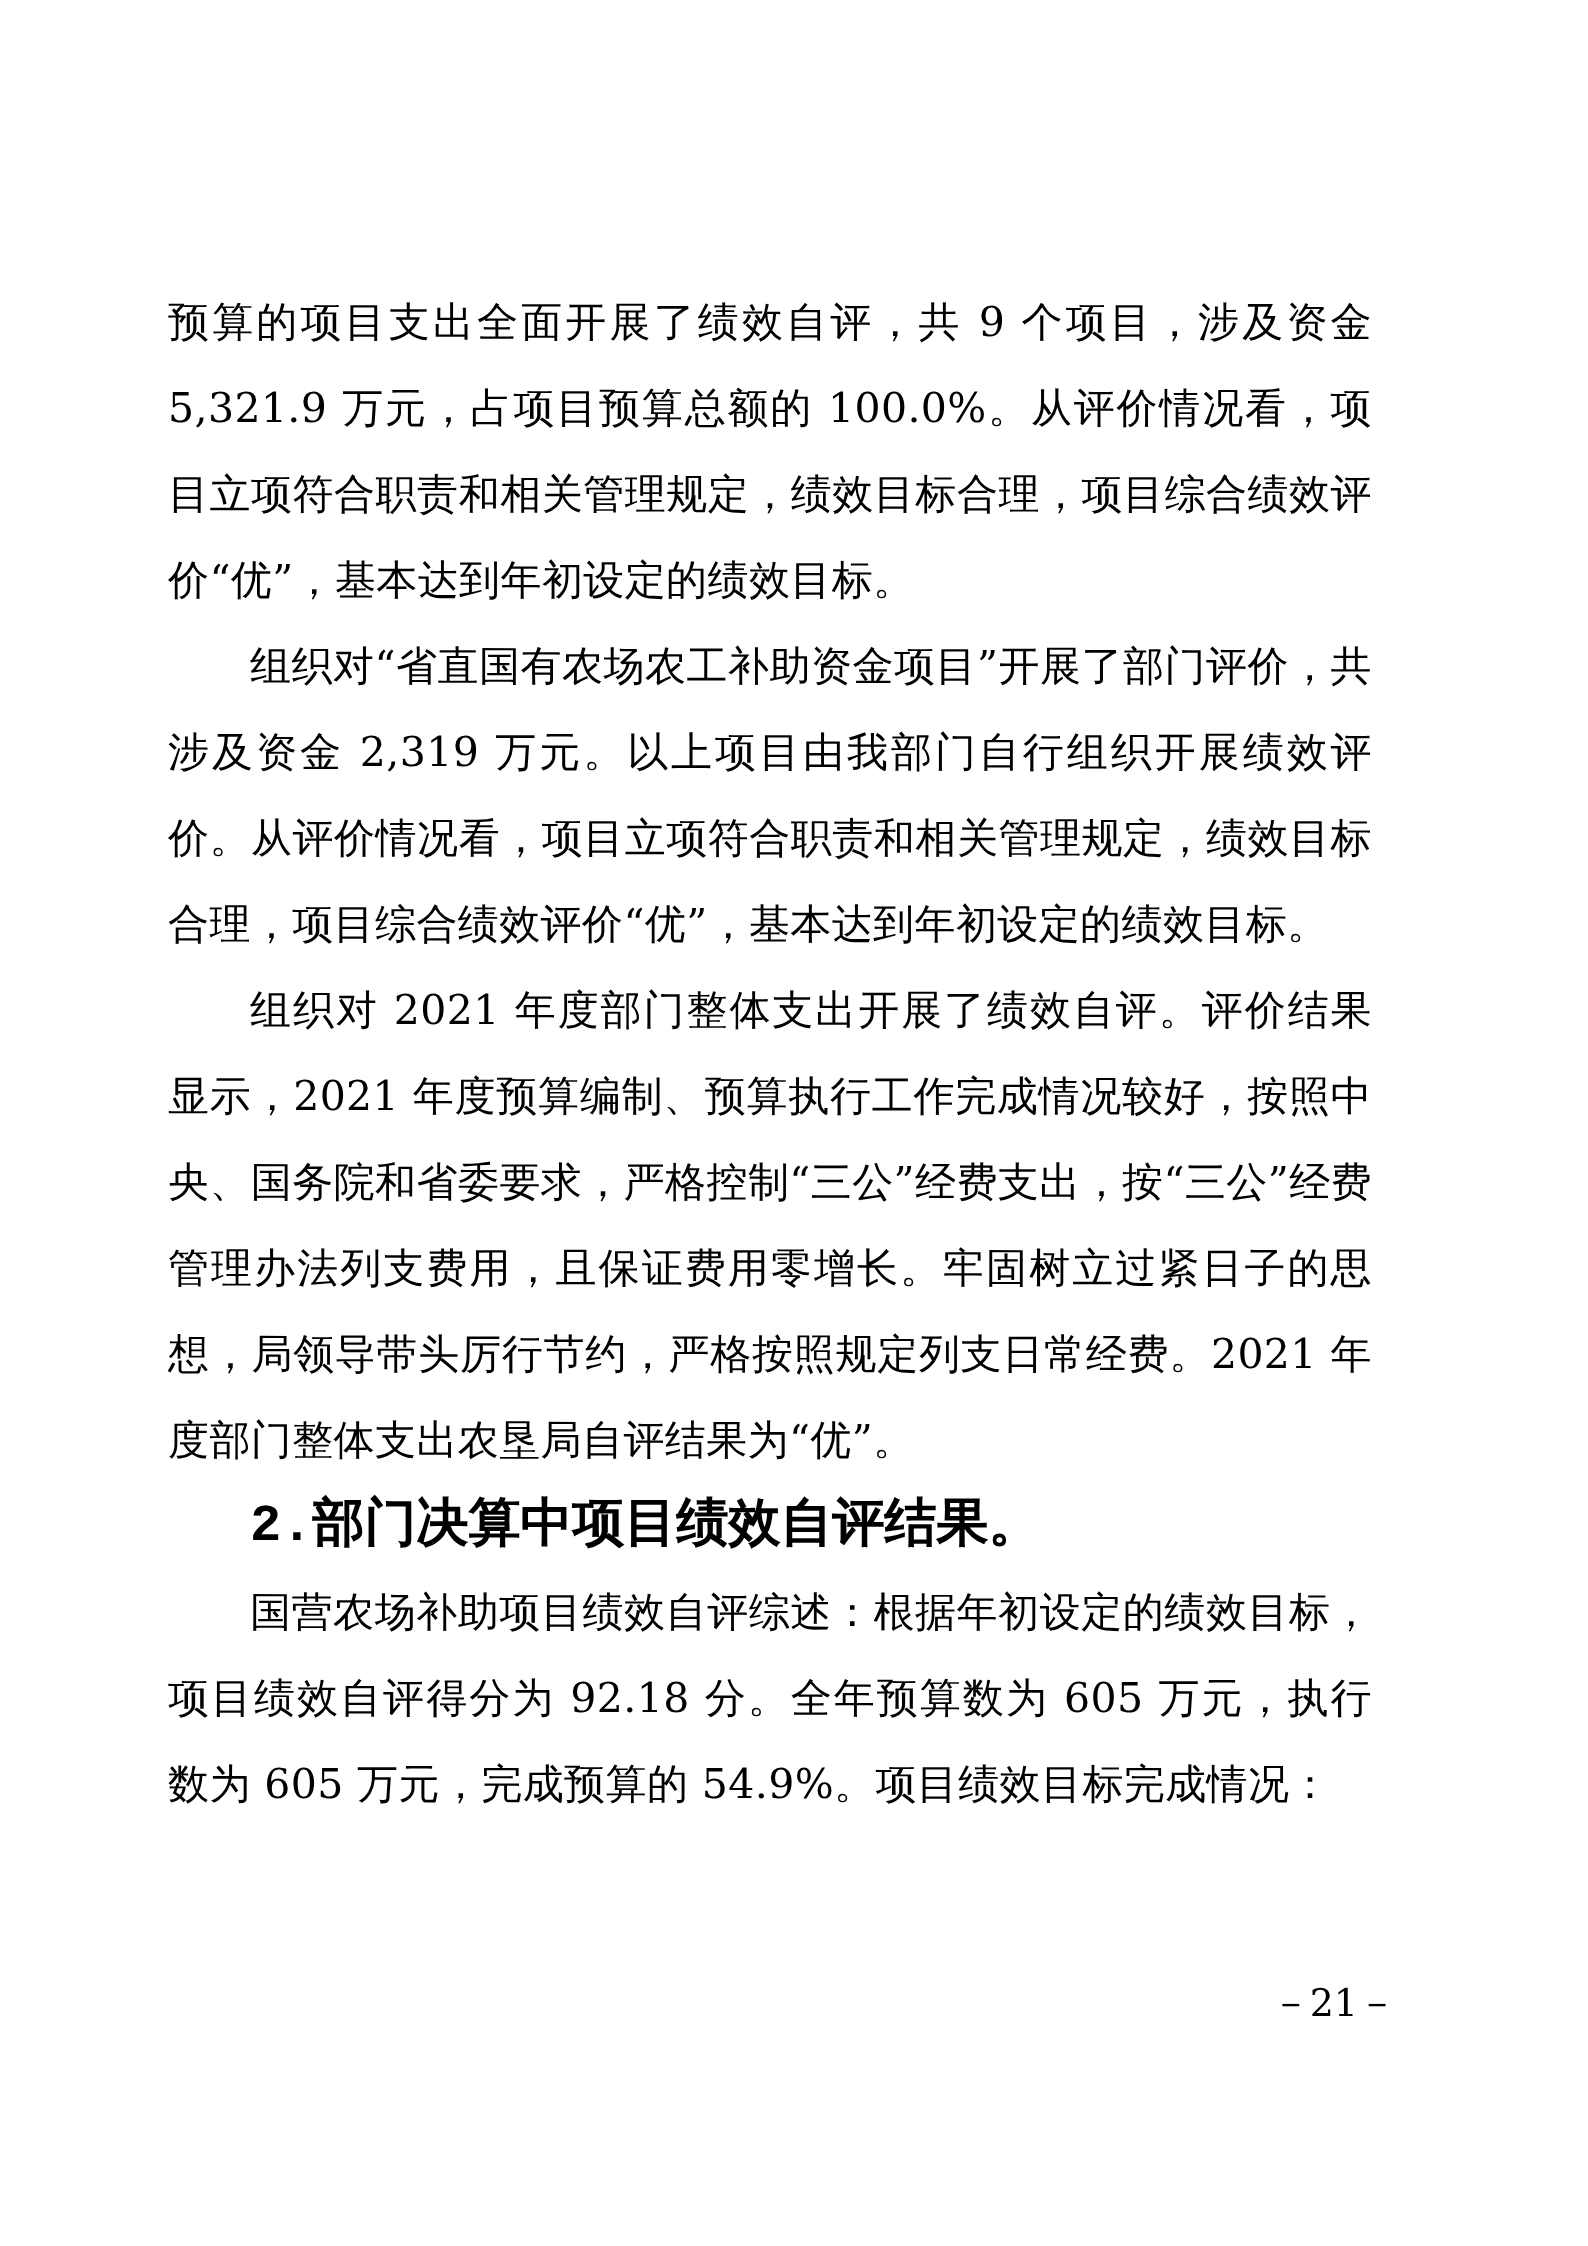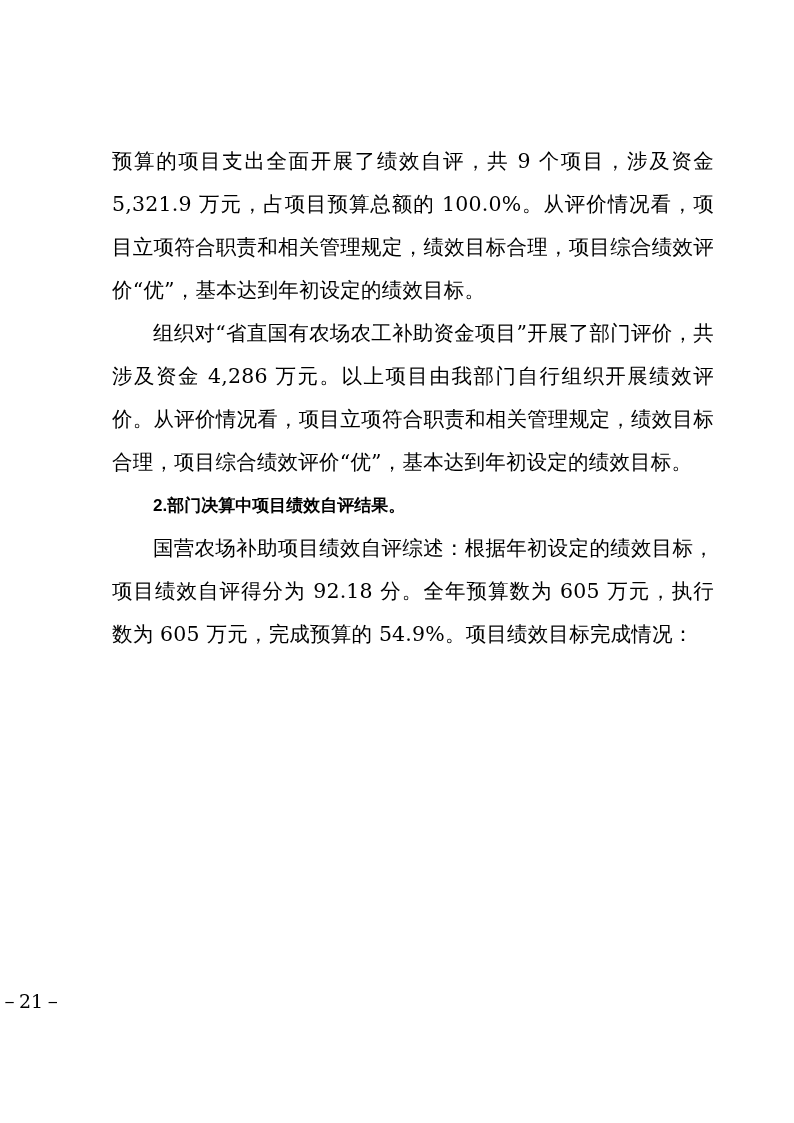--- a/index.html
+++ b/index.html
@@ -14,66 +14,67 @@
     font-family: "DejaVu Serif", "Liberation Serif", serif;
     color: #000000;
   }
   .page {
     position: absolute;
     left: 0;
     top: 0;
     width: 794px;
     height: 1123px;
     box-sizing: border-box;
-    padding: 140px 96px 60px 112px;
+    padding: 140px 96px 60px 84px;
   }
   .doc-body {
     width: 602px;
   }
   p.para {
     margin: 0 0 0 0;
     font-size: 20.5px;
     line-height: 43px;
     text-align: justify;
     text-justify: inter-ideograph;
     letter-spacing: 0.2px;
     font-family: "DejaVu Serif", "Liberation Serif", serif;
   }
   p.indent {
     text-indent: 41px;
   }
   p.heading {
     margin: 0;
-    font-size: 17px;
+    font-size: 26px;
     line-height: 43px;
     font-weight: bold;
     text-indent: 41px;
-    font-family: Liberation Sans, sans-serif;
+    font-family: Liberation Mono, monospace;
   }
   .page-number {
     position: absolute;
     left: 0;
     right: 96px;
     bottom: 108px;
-    text-align: left;
+    text-align: right;
     font-size: 19px;
     font-family: "DejaVu Serif", "Liberation Serif", serif;
     color: #000;
   }
 </style>
 </head>
 <body>
 
 <div class="page">
   <div class="doc-body">
 
     <p class="para">预算的项目支出全面开展了绩效自评，共 9 个项目，涉及资金 5,321.9 万元，占项目预算总额的 100.0%。从评价情况看，项目立项符合职责和相关管理规定，绩效目标合理，项目综合绩效评价“优”，基本达到年初设定的绩效目标。</p>
 
-    <p class="para indent">组织对“省直国有农场农工补助资金项目”开展了部门评价，共涉及资金 4,286 万元。以上项目由我部门自行组织开展绩效评价。从评价情况看，项目立项符合职责和相关管理规定，绩效目标合理，项目综合绩效评价“优”，基本达到年初设定的绩效目标。</p>
+    <p class="para indent">组织对“省直国有农场农工补助资金项目”开展了部门评价，共涉及资金 2,319 万元。以上项目由我部门自行组织开展绩效评价。从评价情况看，项目立项符合职责和相关管理规定，绩效目标合理，项目综合绩效评价“优”，基本达到年初设定的绩效目标。</p>
 
+    <p class="para indent">组织对 2021 年度部门整体支出开展了绩效自评。评价结果显示，2021 年度预算编制、预算执行工作完成情况较好，按照中央、国务院和省委要求，严格控制“三公”经费支出，按“三公”经费管理办法列支费用，且保证费用零增长。牢固树立过紧日子的思想，局领导带头厉行节约，严格按照规定列支日常经费。2021 年度部门整体支出农垦局自评结果为“优”。</p>
 
     <p class="heading">2.部门决算中项目绩效自评结果。</p>
 
 
     <p class="para indent">国营农场补助项目绩效自评综述：根据年初设定的绩效目标，项目绩效自评得分为 92.18 分。全年预算数为 605 万元，执行数为 605 万元，完成预算的 54.9%。项目绩效目标完成情况：</p>
 
   </div>
   <div class="page-number">－21－</div>
 </div>
 

